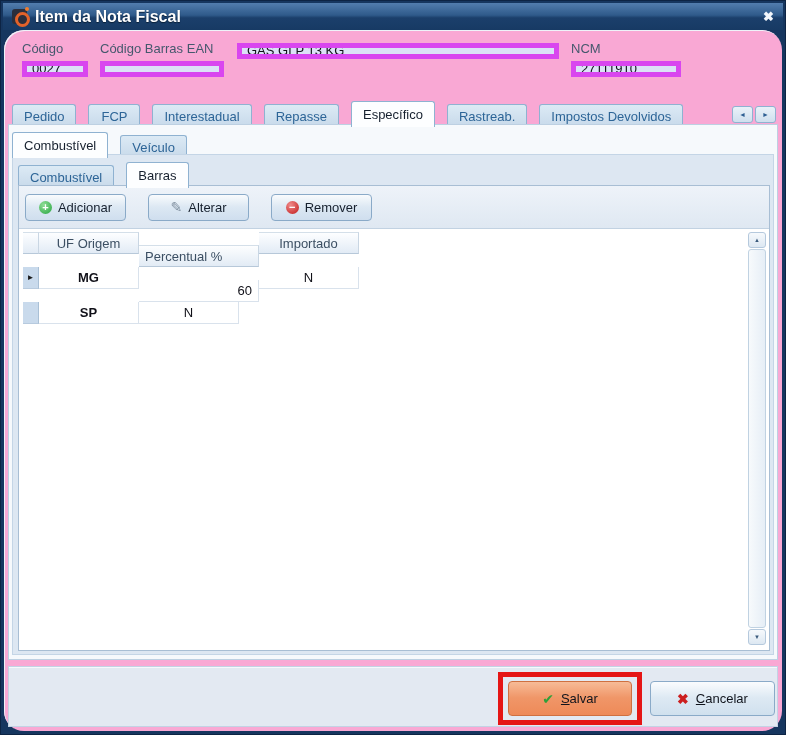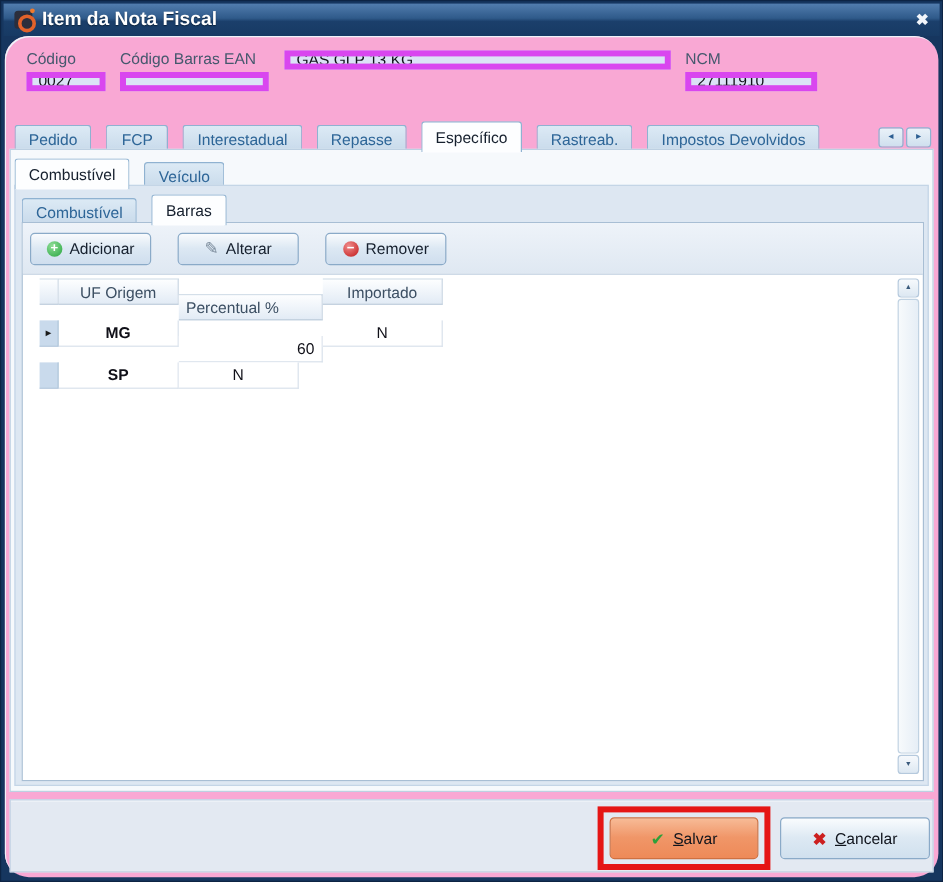--- a/index.html
+++ b/index.html
@@ -56,21 +56,21 @@
   .tb-btn{position:absolute;top:8px;height:27px;width:101px;border:1px solid #8aaac8;border-radius:4px;
     background:linear-gradient(#f9fbfd,#dce8f3 48%,#cfdeee);font-family:"Liberation Sans",sans-serif;
     font-size:13px;color:#16202e;display:flex;align-items:center;justify-content:center;gap:6px;cursor:pointer;}
   .tb-add{left:6px;} .tb-edit{left:129px;} .tb-del{left:252px;}
   .ico-circle{width:13px;height:13px;border-radius:50%;color:#fff;font-size:11px;font-weight:bold;
     line-height:12px;text-align:center;flex:none;}
   .ico-add{background:radial-gradient(circle at 35% 30%,#8edd96,#27a53f);}
   .ico-del{background:radial-gradient(circle at 35% 30%,#f08a8a,#c01818);}
   .ico-edit{color:#7d8d9d;font-size:14px;line-height:13px;flex:none;}
   
-  .grid{position:absolute;left:14px;top:46px;}
+  .grid{position:absolute;left:4px;top:46px;}
   .g-row{display:flex;}
   .g-h{height:22px;background:linear-gradient(#fdfeff,#e2ebf5);border-right:1px solid #c9d6e3;
     border-bottom:1px solid #b7c8d9;border-top:1px solid #d4dfe9;
     font-size:13px;color:#3c4f63;display:flex;align-items:center;cursor:pointer;}
   .g-c{height:22px;background:#fff;border-right:1px solid #d9e2ec;border-bottom:1px solid #d9e2ec;
     font-size:13px;color:#101018;display:flex;align-items:center;}
   .sel{width:16px;flex:none;}
   .g-sel{height:22px;background:#c9daec;border-right:1px solid #a9c0d6;border-bottom:1px solid #b7cade;
     display:flex;align-items:center;justify-content:center;}
   .c0{width:100px;justify-content:center;}

